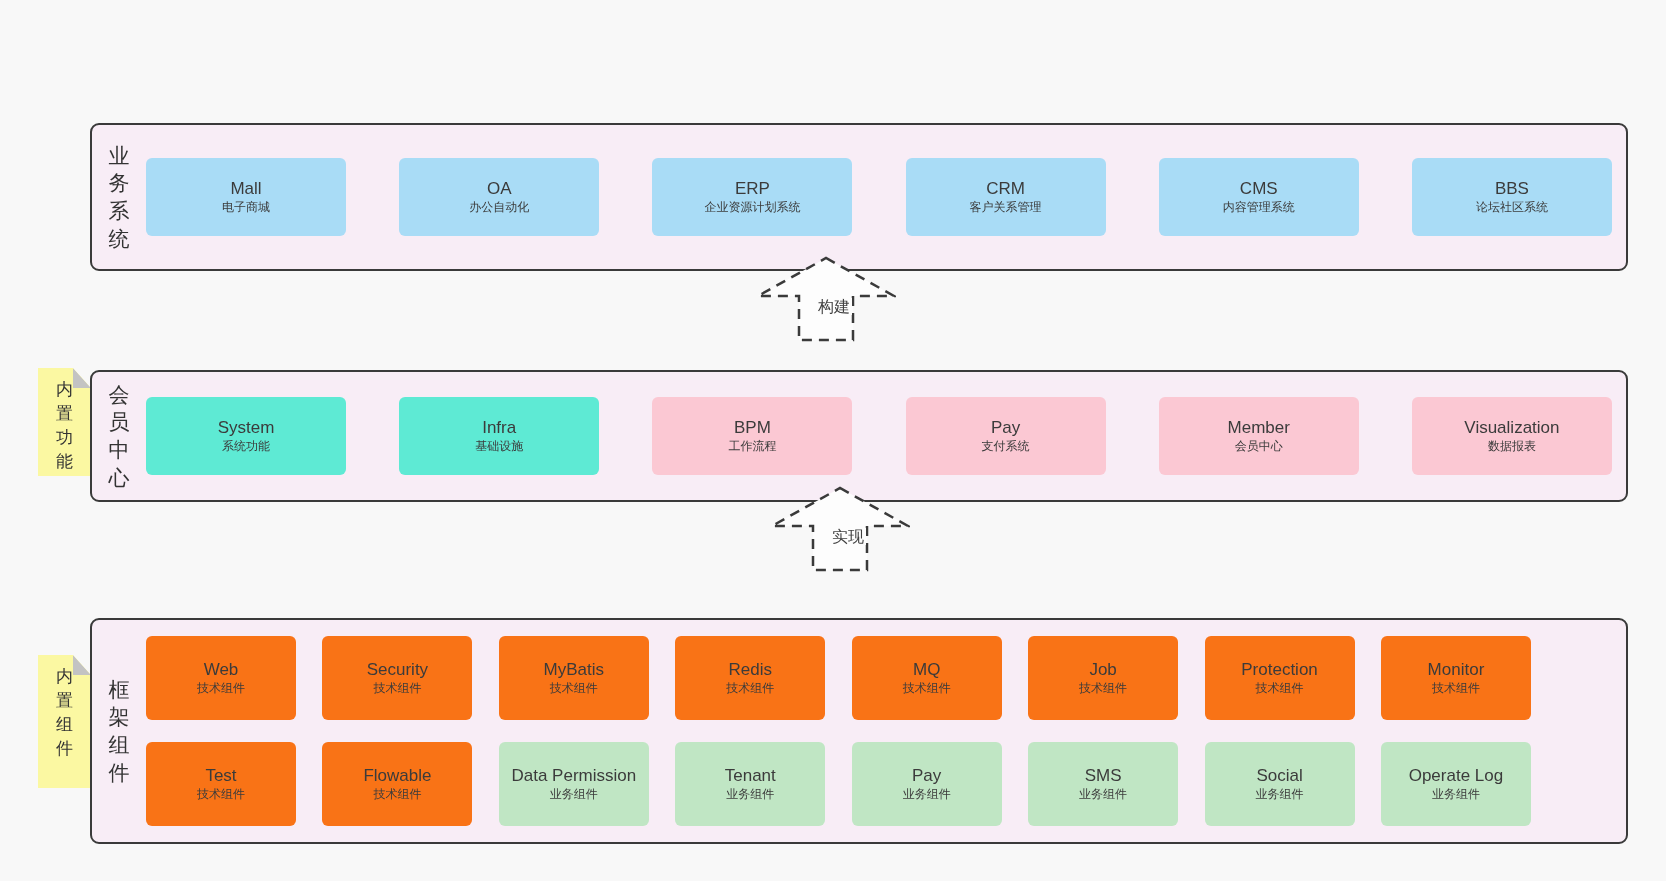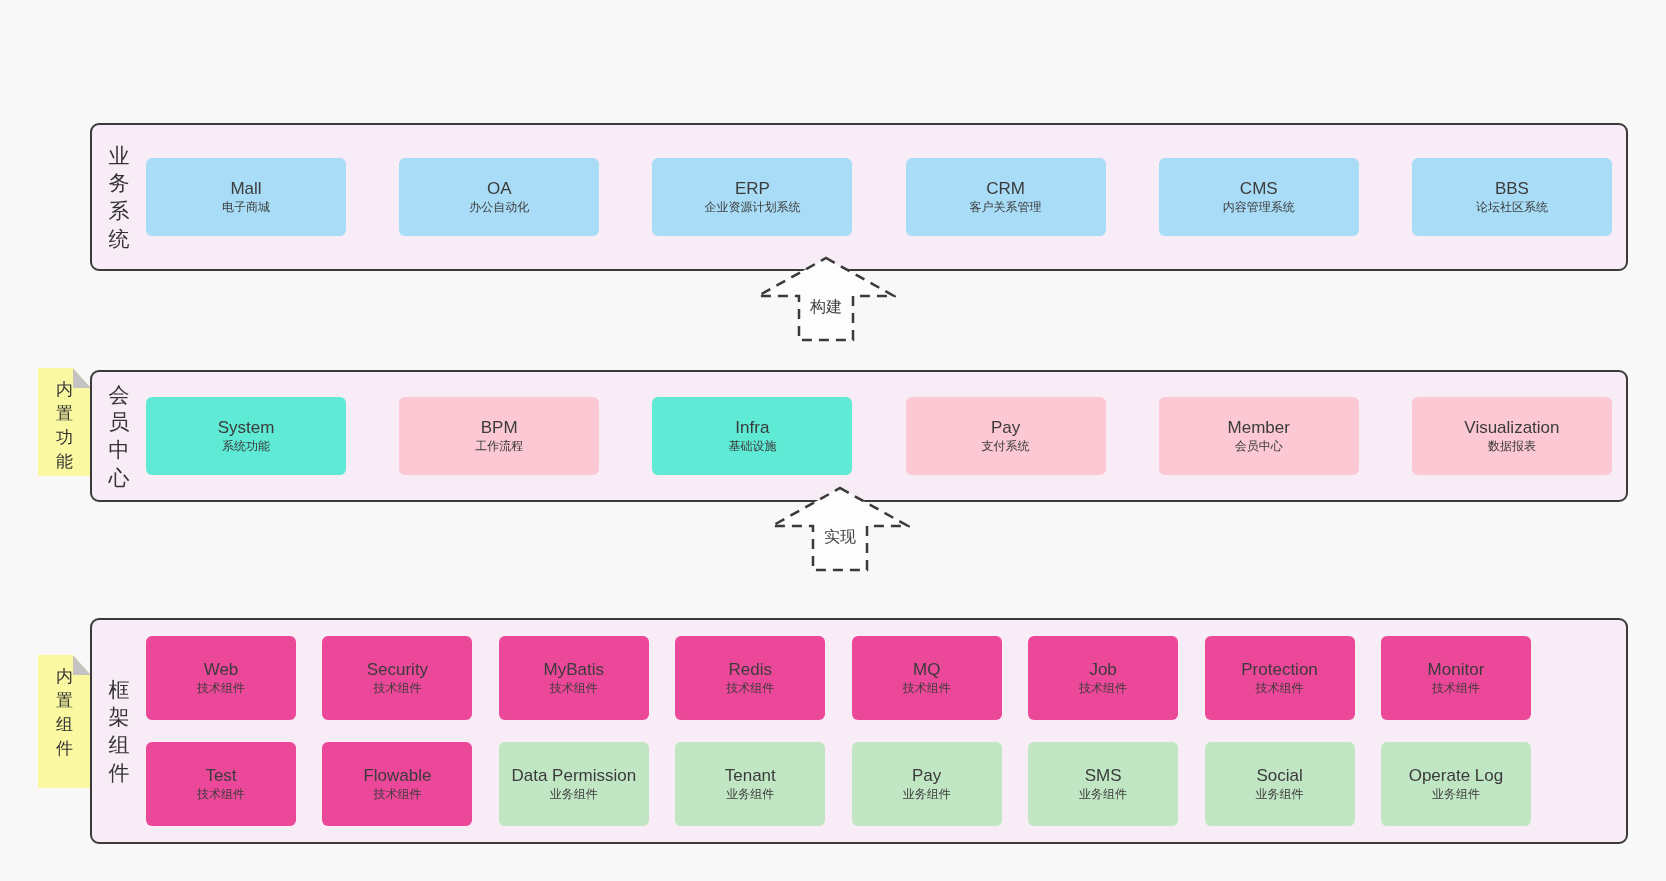--- a/index.html
+++ b/index.html
@@ -21,39 +21,39 @@
   
   .box { display:flex; flex-direction:column; align-items:center; justify-content:center;
          border-radius:6px; color:#3b3b3b; text-align:center; overflow:hidden; box-sizing:border-box; }
   .box-lg { width:200px; height:78px; }
   .box-sm { width:150px; height:84px; }
   .box-name { font-size:17px; line-height:1.32; padding:0 12px; }
   .box-sub  { font-size:12px; line-height:1.32; }
   [data-variant="blue"]        { background:#a9dcf6; }
   [data-variant="red"]         { background:#5eead4; }
   [data-variant="pink"]        { background:#fbc8d3; }
-  [data-variant="green"]       { background:#ec4899; }
+  [data-variant="green"]       { background:#f97316; }
   [data-variant="green-light"] { background:#c0e6c4; }
 
   
   .sticky { position:absolute; left:38px; width:53px; background:#fbf8a2;
             clip-path: polygon(0 0, calc(100% - 18px) 0, 100% 20px, 100% 100%, 0 100%);
             display:flex; align-items:flex-start; justify-content:center; }
   .sticky-1 { top:368px; height:108px; }
   .sticky-2 { top:655px; height:133px; }
   .sticky .fold { position:absolute; top:0; right:0; width:18px; height:20px; background:#c3c3c3;
                   clip-path: polygon(0 0, 100% 100%, 0 100%); }
   .sticky .vlabel { font-size:17px; line-height:1.42; padding-top:10px; }
 
   
   .arrow { position:absolute; width:140px; height:86px; }
   .arrow svg { display:block; }
   .arrow-1 { left:756px; top:256px; }
   .arrow-2 { left:770px; top:486px; }
-  .arrow-label { position:absolute; top:41px; left:0; width:100%; text-align:center; }
+  .arrow-label { position:absolute; top:41px; left:8px; width:100%; text-align:center; }
   .arrow-label span { background:#fdfdfd; color:#3f3f3f; font-size:16px; padding:0 2px; }
 </style>
 </head>
 <body>
 
 <div class="stage">
 
   <div class="band band-1">
     <div class="band-inner">
       <div class="band-label-col">
@@ -103,27 +103,27 @@
   <div class="band band-2">
     <div class="band-inner">
       <div class="band-label-col">
         <div class="vlabel">会员中心</div>
       </div>
       <div class="band-content">
         <div class="box box-lg" data-variant="red">
           <div class="box-name">System</div>
           <div class="box-sub">系统功能</div>
         </div>
-        <div class="box box-lg" data-variant="pink">
-          <div class="box-name">BPM</div>
-          <div class="box-sub">工作流程</div>
-        </div>
         <div class="box box-lg" data-variant="red">
           <div class="box-name">Infra</div>
           <div class="box-sub">基础设施</div>
+        </div>
+        <div class="box box-lg" data-variant="pink">
+          <div class="box-name">BPM</div>
+          <div class="box-sub">工作流程</div>
         </div>
         <div class="box box-lg" data-variant="pink">
           <div class="box-name">Pay</div>
           <div class="box-sub">支付系统</div>
         </div>
         <div class="box box-lg" data-variant="pink">
           <div class="box-name">Member</div>
           <div class="box-sub">会员中心</div>
         </div>
         <div class="box box-lg" data-variant="pink">

